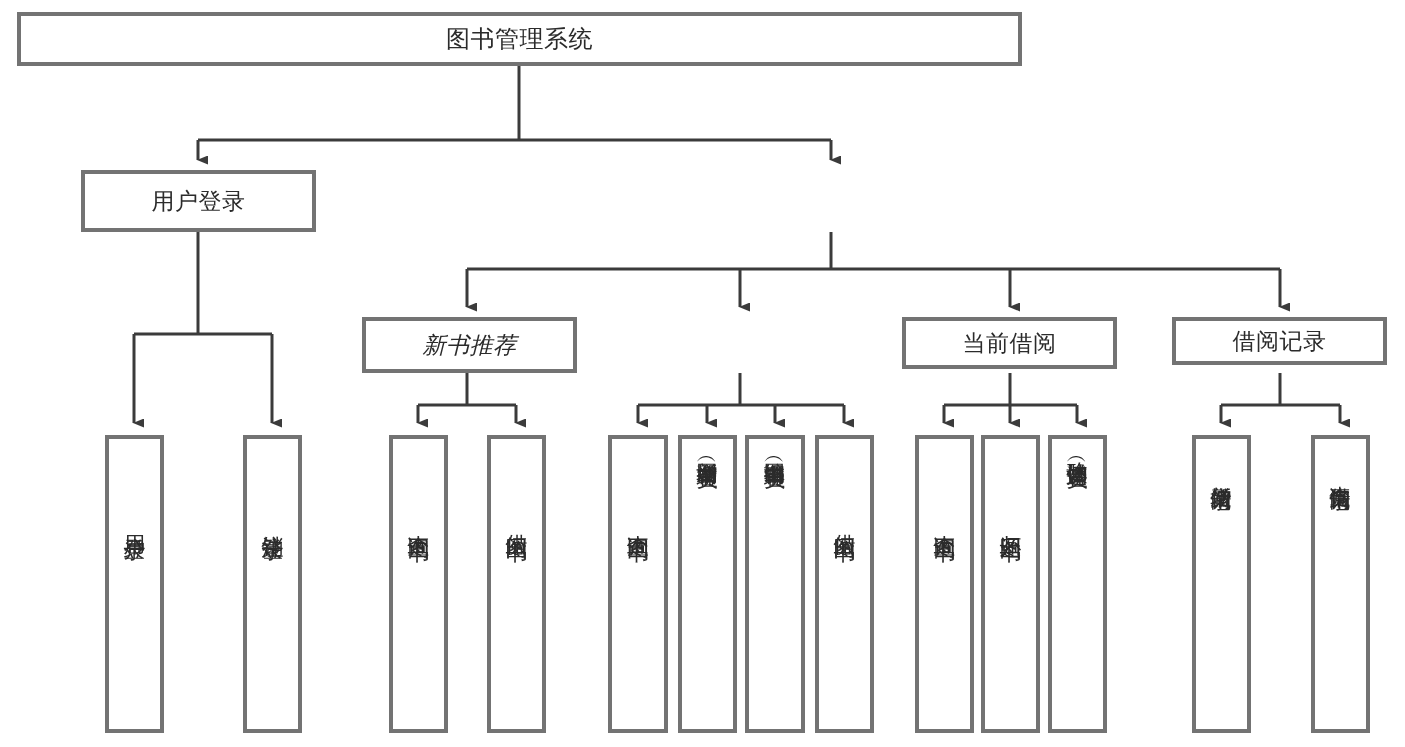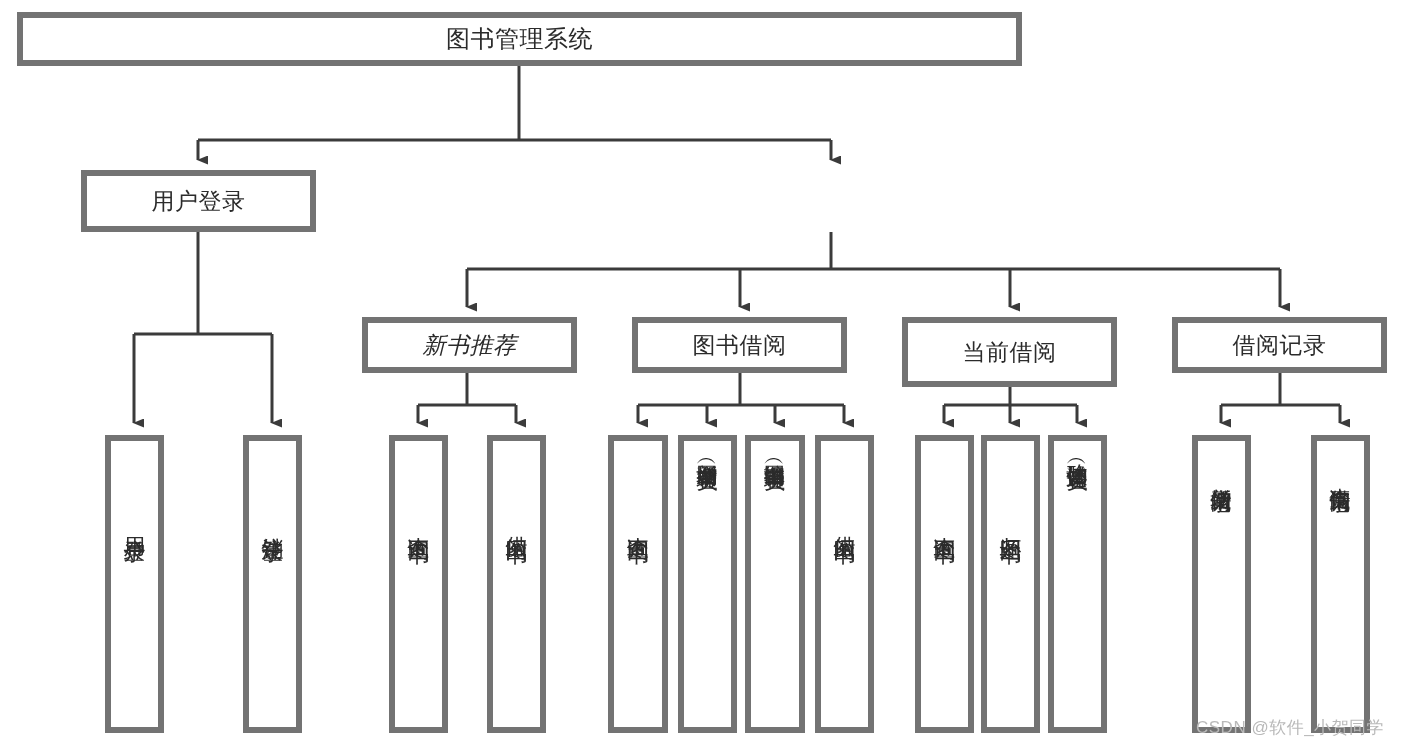--- a/index.html
+++ b/index.html
@@ -20,21 +20,21 @@
   svg#edges {
     position: absolute;
     left: 0;
     top: 0;
     width: 1405px;
     height: 747px;
   }
   .node {
     position: absolute;
     box-sizing: border-box;
-    border: 6px solid #737373;
+    border: 4px solid #737373;
     background: #ffffff;
     display: flex;
     align-items: center;
     justify-content: center;
     color: #2b2b2b;
   }
   .node .label {
     display: block;
     text-align: center;
     line-height: 1.08;
@@ -130,27 +130,24 @@
     <span class="label">图书管理系统</span>
   </div>
 
   <div class="node horiz" style="left:81px; top:170px; width:235px; height:62px;">
     <span class="label">用户登录</span>
   </div>
 
   <div class="node horiz" style="left:362px; top:317px; width:215px; height:56px;font-style:italic;">
     <span class="label">新书推荐</span>
   </div>
-  <div class="node horiz" style="left:632px; top:317px; width:215px; height:56px;">
-    <span class="label">图书借阅</span>
-  </div>
-  <div class="node horiz" style="left:902px; top:317px; width:215px; height:70px;">
+  <div class="node horiz" style="left:902px; top:317px; width:215px; height:52px;">
     <span class="label">当前借阅</span>
   </div>
-  <div class="node horiz" style="left:1172px; top:317px; width:215px; height:56px;justify-content:center;">
+  <div class="node horiz" style="left:1172px; top:317px; width:215px; height:48px;justify-content:center;">
     <span class="label">借阅记录</span>
   </div>
 
   <div class="node vert" style="left:105px; top:435px; width:59px; height:298px; padding-top:78px;">
     <span class="label">用户登录</span>
   </div>
   <div class="node vert" style="left:243px; top:435px; width:59px; height:298px; padding-top:78px;">
     <span class="label">注销登录</span>
   </div>
 
@@ -184,15 +181,14 @@
     <span class="label">确认归还（管理员）</span>
   </div>
 
   <div class="node vert tall" style="left:1192px; top:435px; width:59px; height:298px; padding-top:30px;">
     <span class="label">新增借阅记录</span>
   </div>
   <div class="node vert tall" style="left:1311px; top:435px; width:59px; height:298px; padding-top:30px;">
     <span class="label">查询借阅记录</span>
   </div>
 
-  <div class="watermark" style="left:1196px; top:716px;">CSDN @软件_小贺同学</div>
 
 </div>
 
 </body></html>

